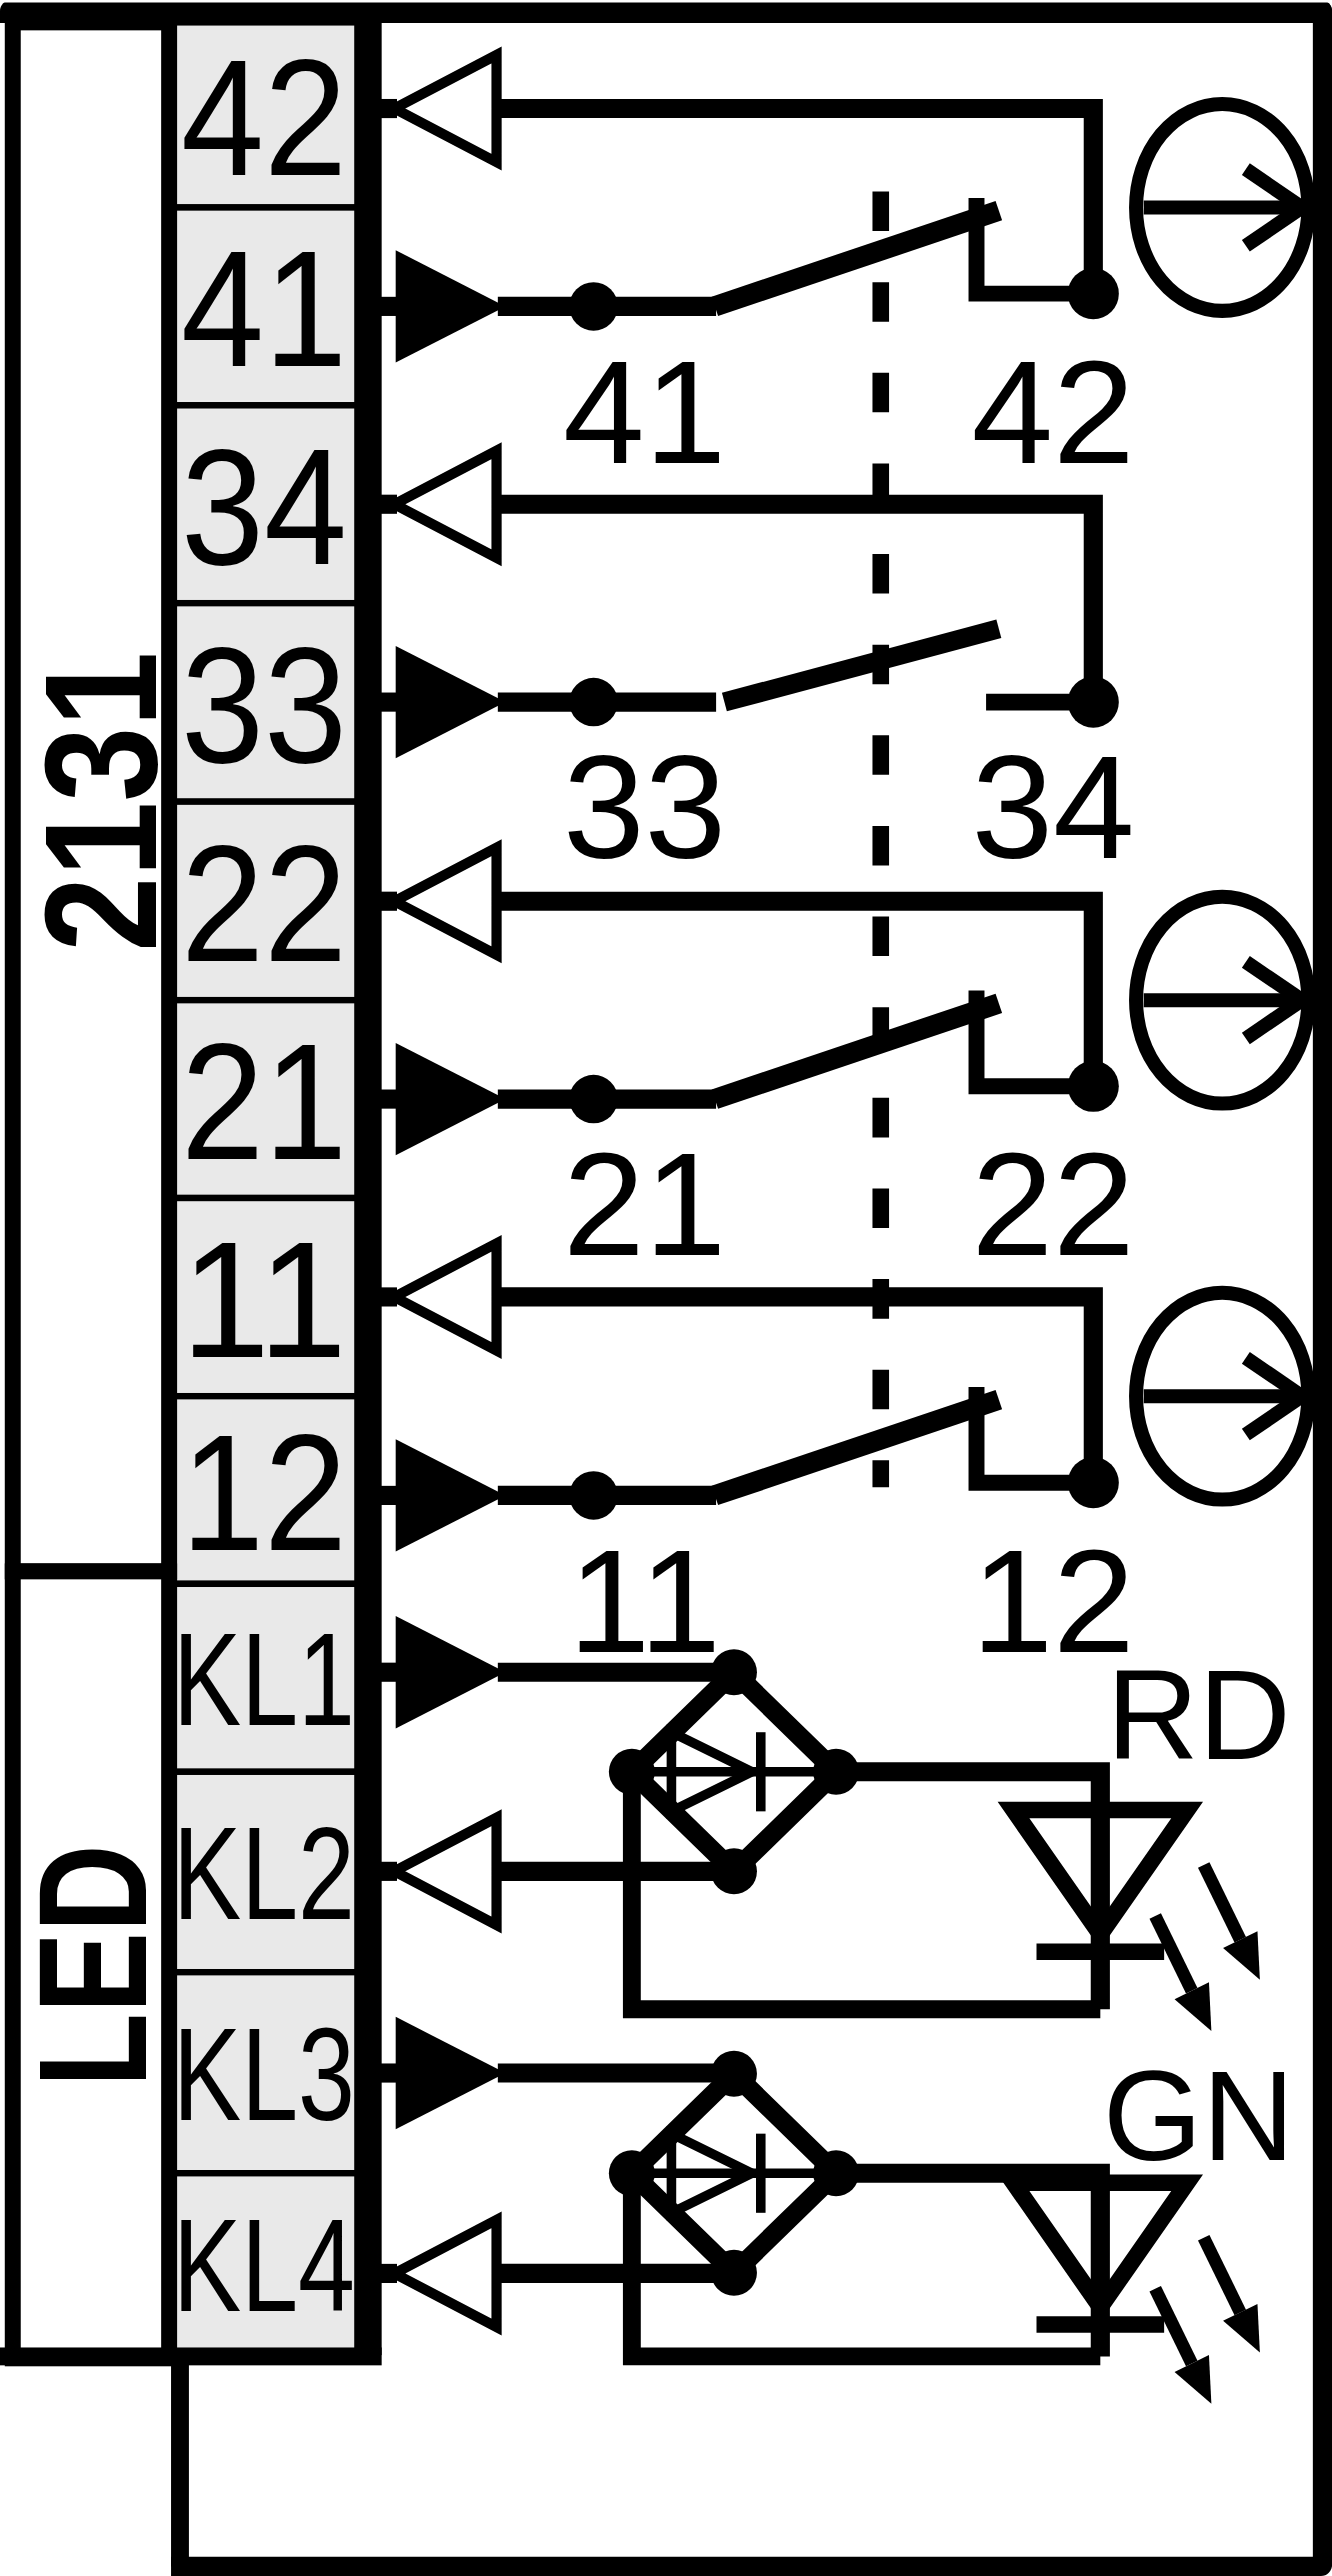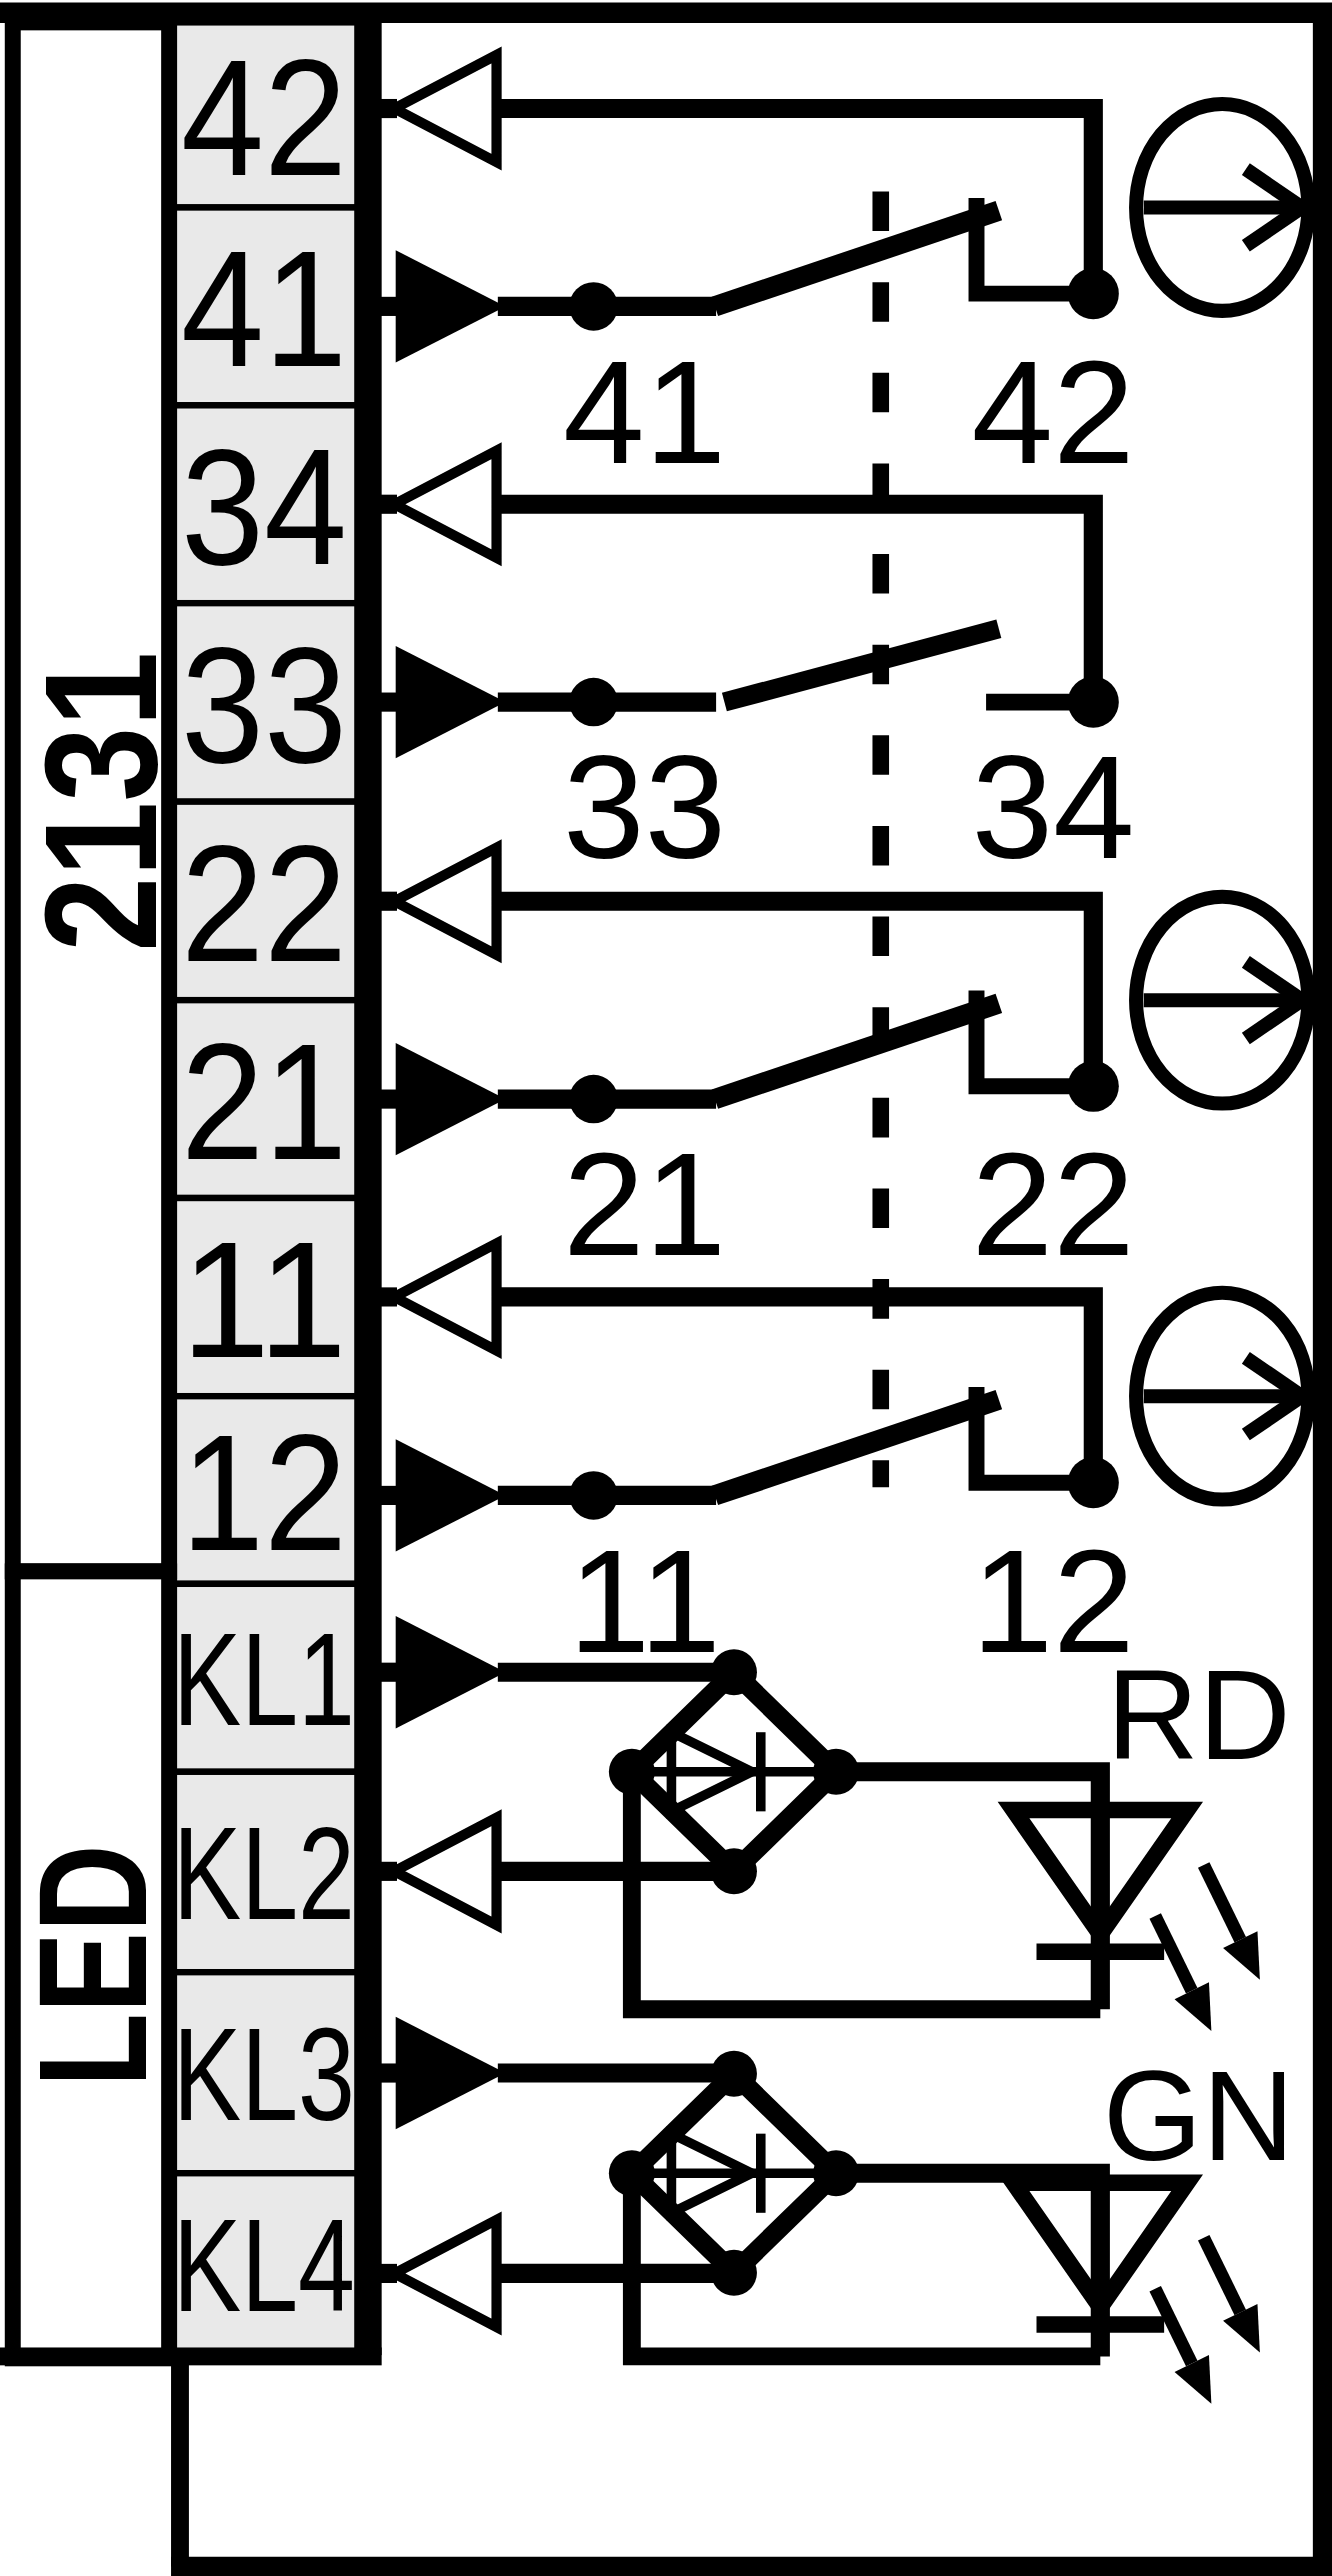--- a/index.html
+++ b/index.html
@@ -1,17 +1,17 @@
 <!DOCTYPE html>
 <html style="font-size:10.2px"><head>
 <meta charset="utf-8">
 <style>
   html,body{margin:0;padding:0;background:#ffffff;}
   .stage{position:relative;width:1332px;height:2576px;background:#ffffff;overflow:hidden;
-         font-family:"Liberation Sans", sans-serif;}
+         font-family:"Liberation Sans", sans-serif;border-radius:11px;}
   svg{position:absolute;left:0;top:0;}
   svg text{font-family:"Liberation Sans", sans-serif;fill:#000;}
 </style>
 </head>
 <body>
 
 <div class="stage">
   <svg id="diagram-svg" width="1332" height="2576" viewBox="0 0 2087 4036">
       <rect x="267" y="35" width="293" height="290" fill="#e9e9e9" stroke="#000000" stroke-width="10"></rect>
       <text x="413.5" y="274" font-size="260" text-anchor="middle" textLength="260" lengthAdjust="spacingAndGlyphs">42</text>

